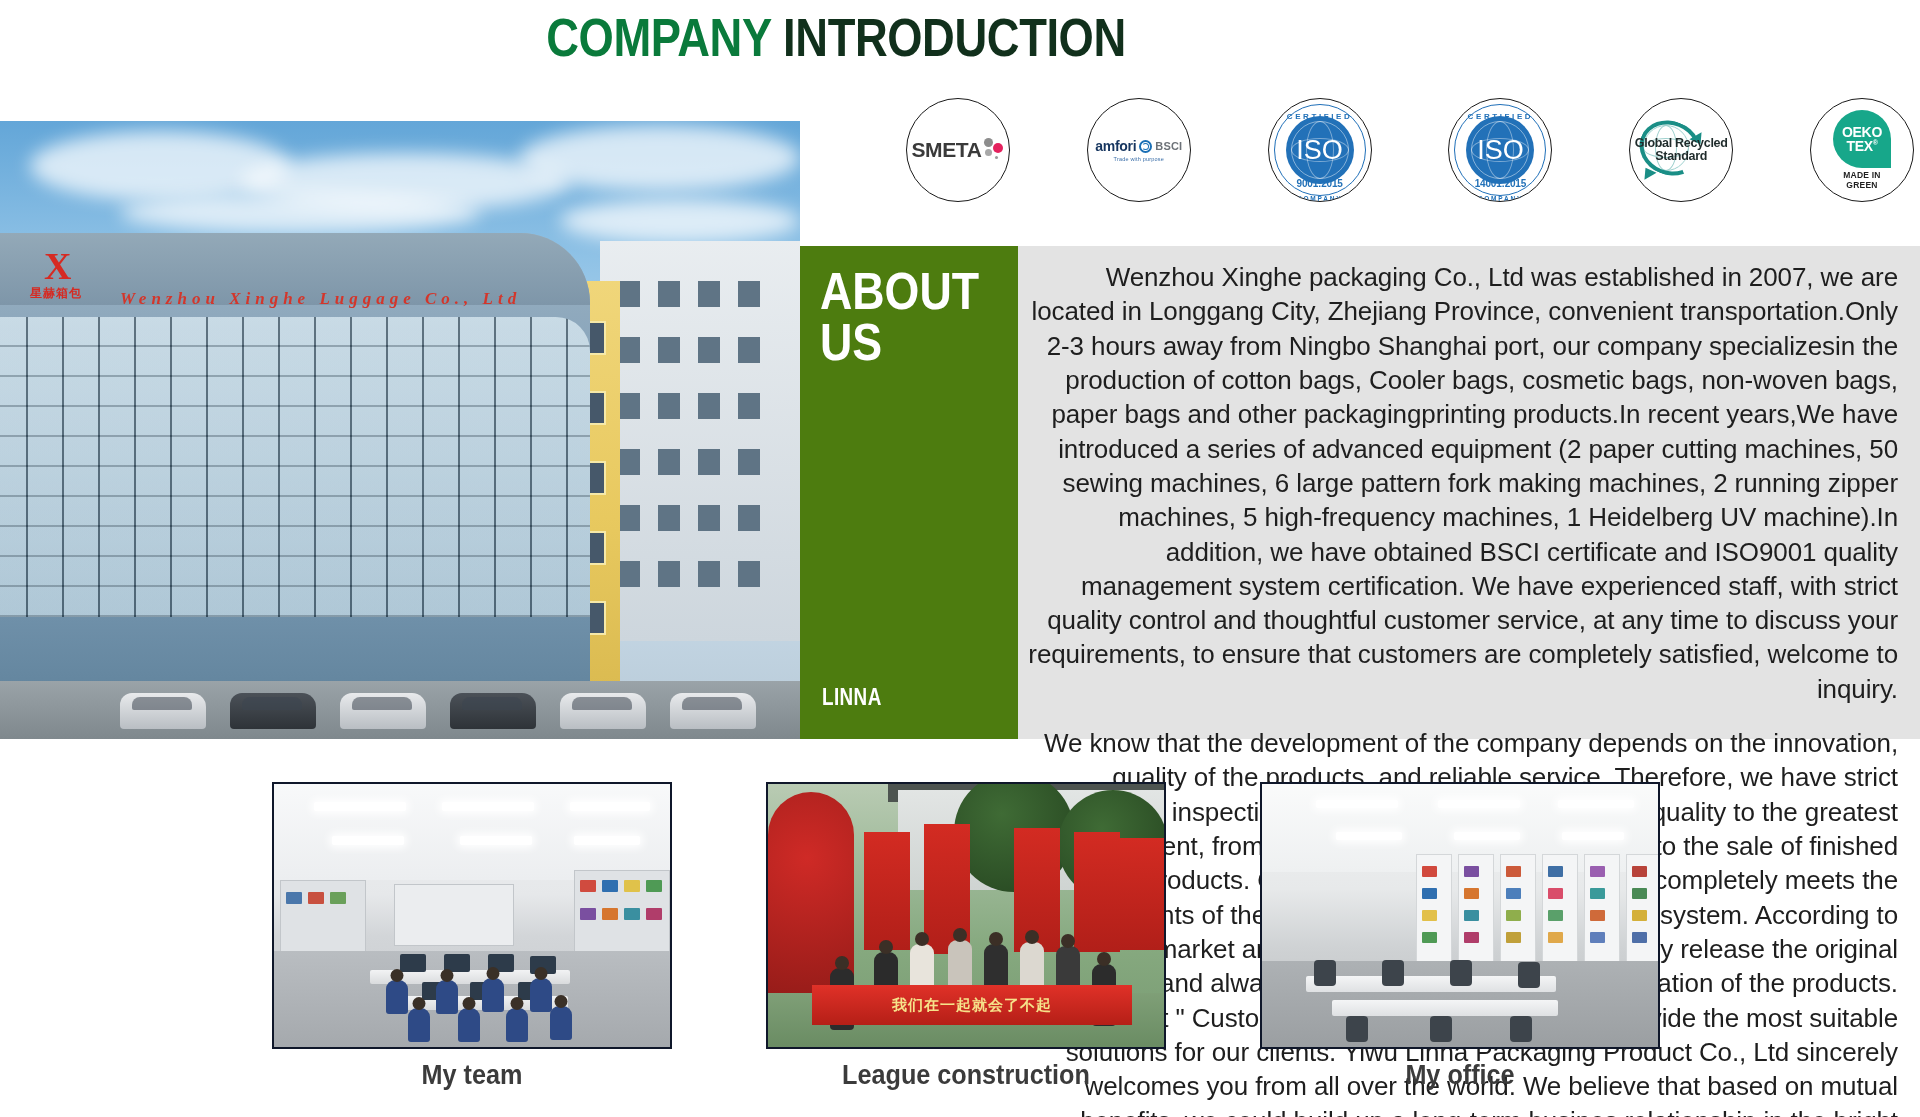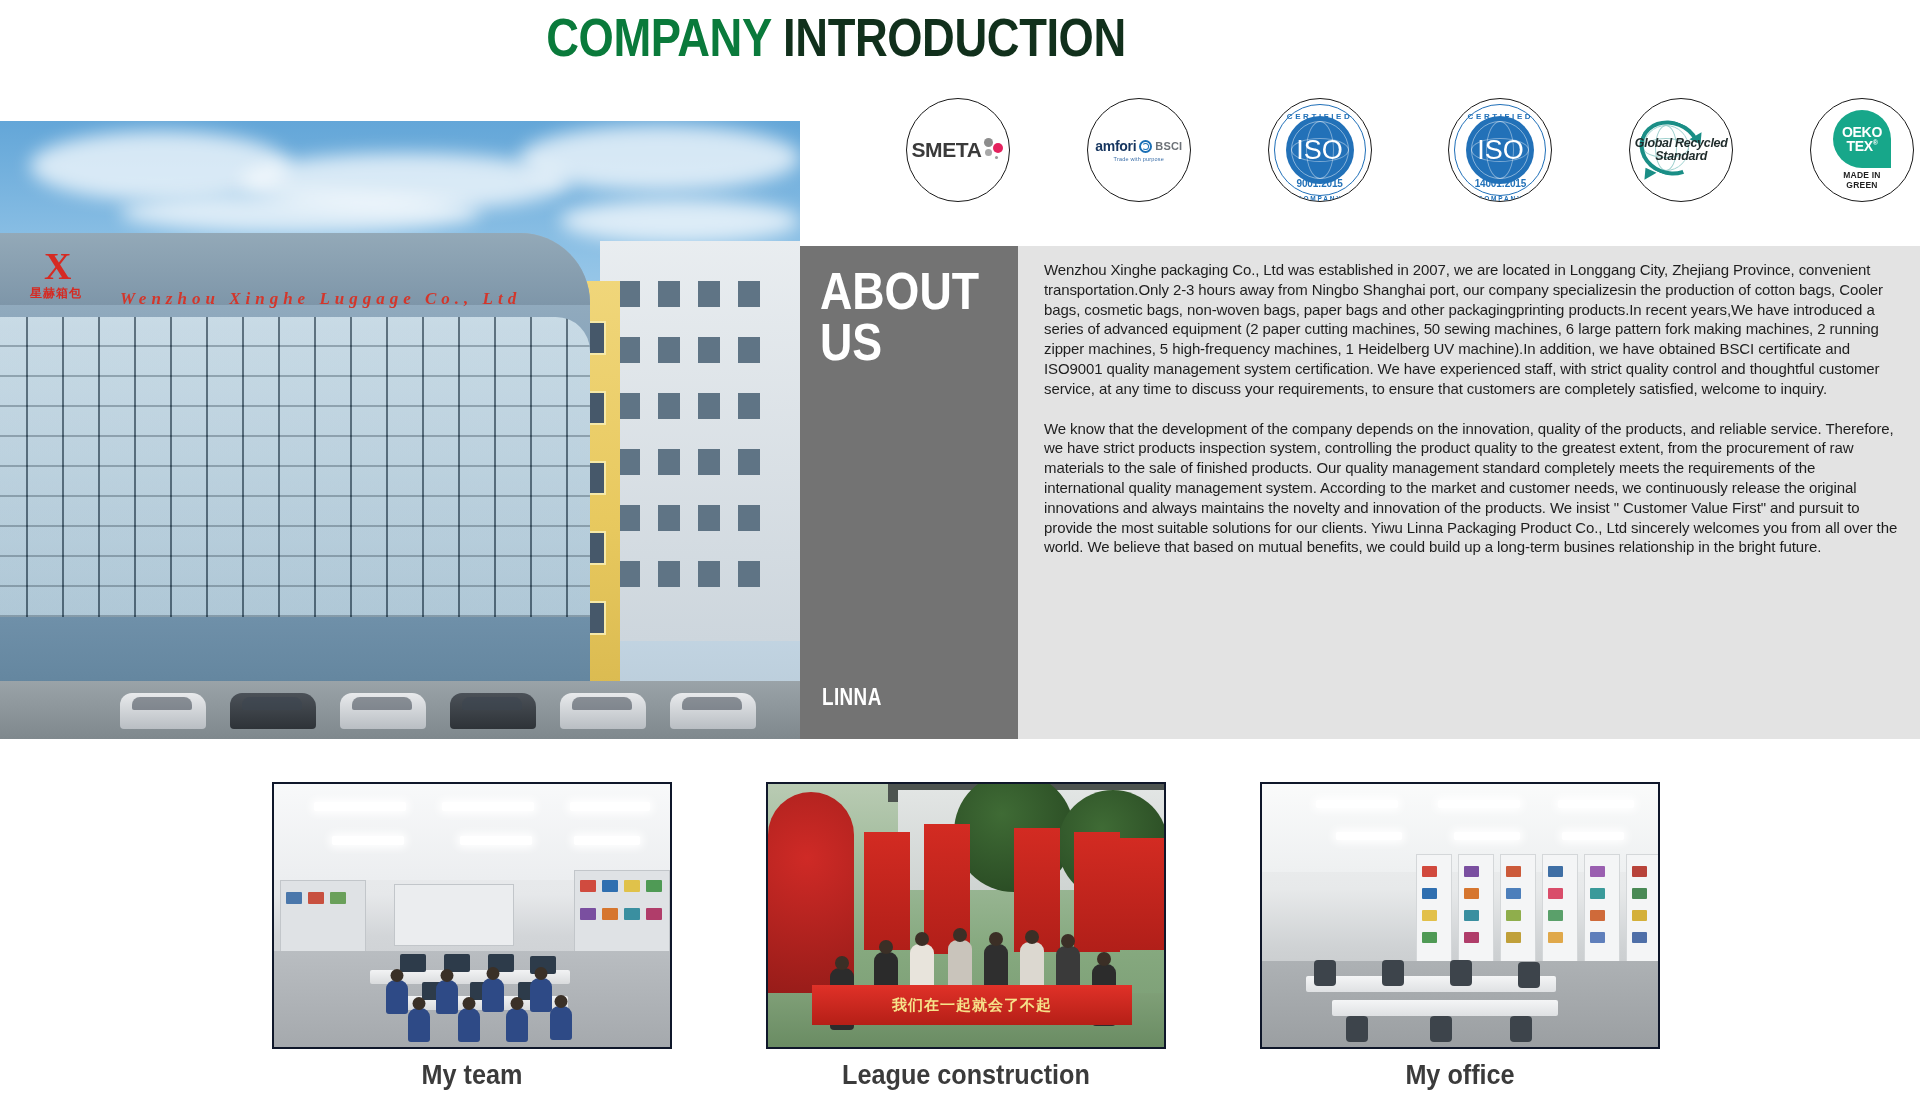--- a/index.html
+++ b/index.html
@@ -124,21 +124,21 @@
     letter-spacing: -0.2px;
   }
   .iso-company {
     position: absolute; bottom: -1px; left: 0; width: 100%;
     text-align: center; font-size: 6.5px; font-weight: 700;
     color: #2271b8; letter-spacing: 1.8px;
   }
 
   
   .grs-inner { position: relative; width: 96px; height: 66px;
-               display:flex; align-items:center; justify-content:center;font-style:italic; }
+               display:flex; align-items:center; justify-content:center; }
   .grs-globe {
     position: absolute; left: 10px; top: 8px;
     width: 46px; height: 46px; border-radius: 50%;
     border: 1.4px solid #8fc9c6; opacity: .85;
   }
   .grs-globe::before, .grs-globe::after {
     content: ""; position: absolute; left: 50%; top: 50%;
     transform: translate(-50%,-50%); border-radius: 50%;
     border: 1px solid #8fc9c6;
   }
@@ -274,21 +274,21 @@
   .car.dark { background: linear-gradient(180deg,#4b5158,#2e3338); }
   .car::after {
     content:""; position:absolute; left:12px; top:4px; width:60px; height:13px;
     background: rgba(60,70,80,.55); border-radius: 8px 8px 2px 2px;
   }
 
   
   .about-panel {
     position: absolute; left: 800px; top: 246px;
     width: 218px; height: 493px;
-    background: #737373;
+    background: #4d7c0f;
   }
   .about-title {
     position: absolute; left: 20px; top: 20px;
     color: #ffffff; font-weight: 700;
     font-size: 52px; line-height: 0.98;
     font-family: "Liberation Sans Narrow", "Liberation Sans", sans-serif;
     transform: scaleX(0.86); transform-origin: left top;
     letter-spacing: 0px;
   }
   .about-brand {
@@ -301,25 +301,24 @@
 
   
   .text-panel {
     position: absolute; left: 1018px; top: 246px;
     width: 902px; height: 493px;
     background: #e3e3e3;
     padding: 14px 22px 10px 0px;
   }
   .text-panel p {
     color: #1e1e1e;
-    font-size: 15px;
+    font-size: 26px;
     line-height: 1.32;
-    text-align: left;
+    text-align: right;
     letter-spacing: -0.1px;
-    margin-left: 26px;
   }
   .text-panel p.p2 { margin-top: 20px; }
 
   
   .photo-row {
     position: absolute; left: 0; top: 782px; width: 1920px; height: 300px;
   }
   .photo-card { position: absolute; top: 0; }
   .photo-card .frame {
     width: 400px; height: 267px; overflow: hidden; position: relative;

